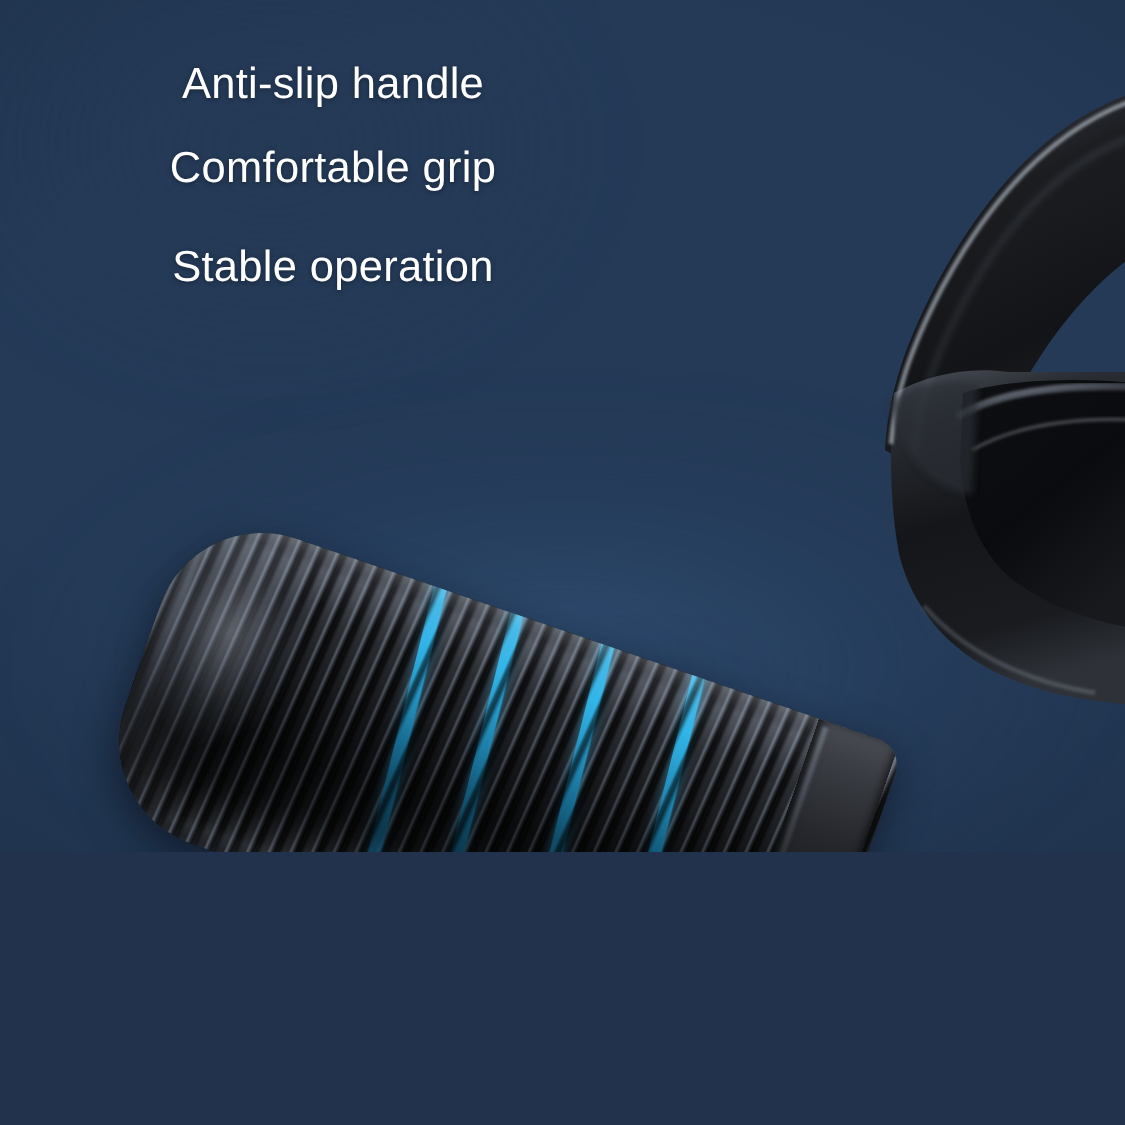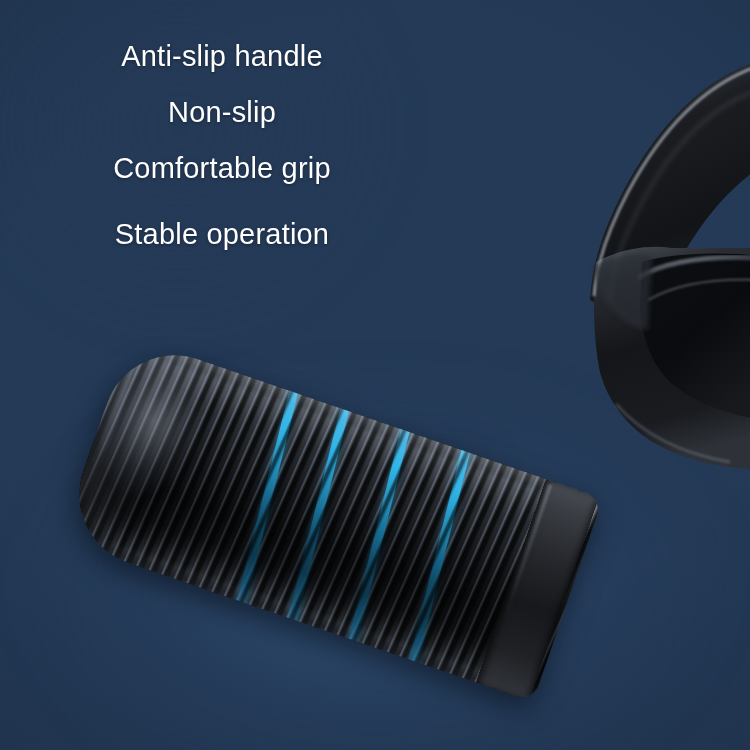--- a/index.html
+++ b/index.html
@@ -4,21 +4,21 @@
 <title>Anti-slip Handle Product Image</title>
 <style>
   * { margin:0; padding:0; box-sizing:border-box; }
   html,body{
     width:750px; height:750px; overflow:hidden;
     background:#22324c;
     font-family:"Liberation Sans", sans-serif;
   }
   #stage{
     position:relative;
-    width:750px; height:750px;
+    width:750px; height:568px;
     overflow:hidden;
     background:#253a56;
   }
 
   
   .bg-base{
     position:absolute; inset:0;
     background:
       radial-gradient(115% 80% at 46% 92%, #2b4straight 0%, transparent 60%),
       linear-gradient(170deg,#243650 0%, #243a57 45%, #22334c 100%);
@@ -296,18 +296,17 @@
         <div class="collar-hi"></div>
       </div>
     </div>
 
   </div>
 
   <div class="bg-vignette"></div>
 
   <div class="copy-block">
     <div class="copy-line l1">Anti-slip handle</div>
-    <div class="copy-line l2">Non-slip</div>
     <div class="copy-line l3">Comfortable grip</div>
     <div class="copy-line l4">Stable operation</div>
   </div>
 
 </div>
 
 </body></html>

